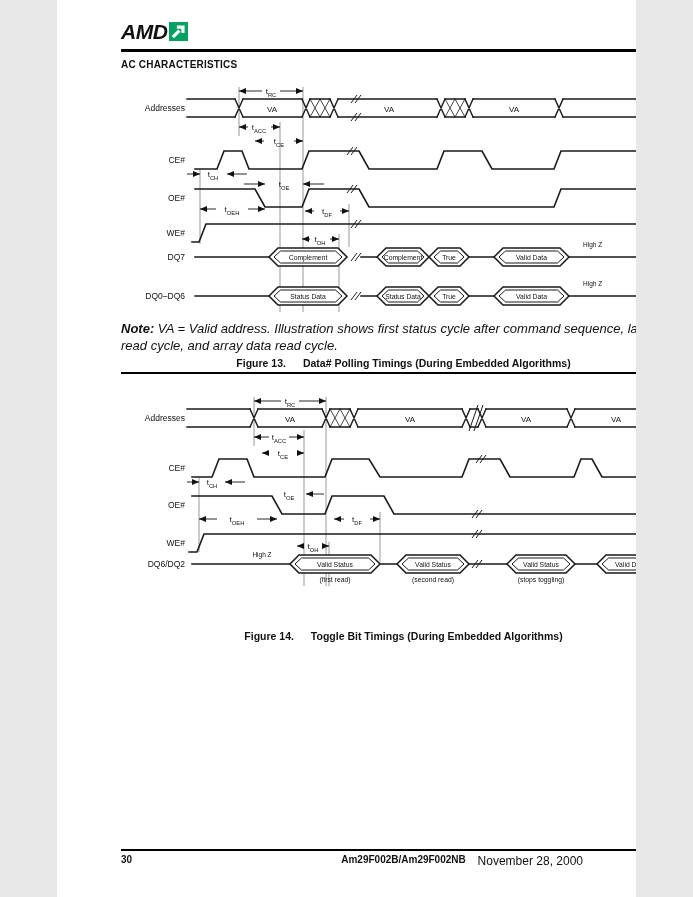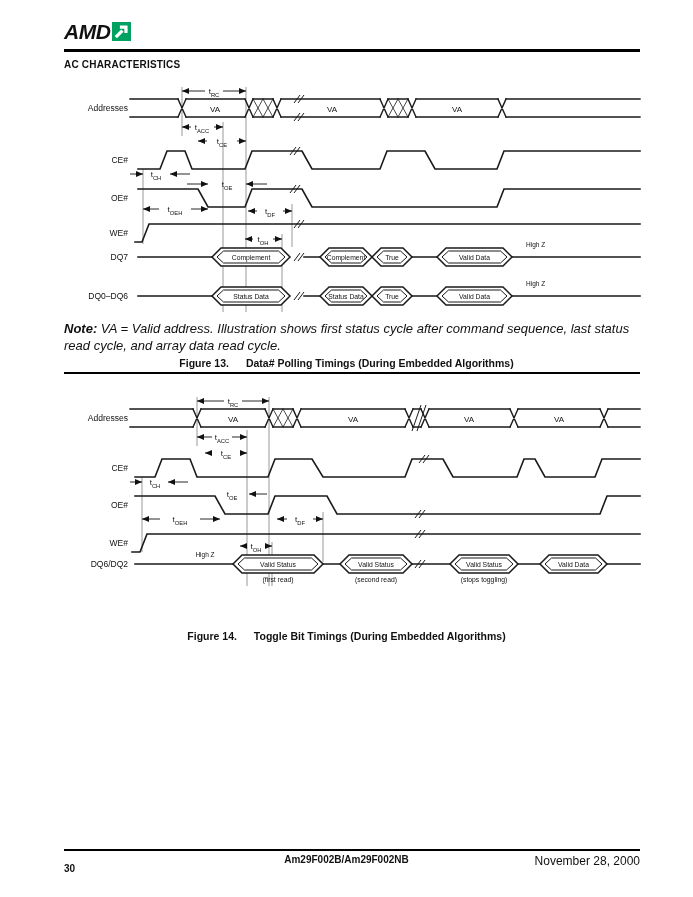--- a/index.html
+++ b/index.html
@@ -1,28 +1,28 @@
 <!DOCTYPE html>
 <html><head>
 <meta charset="utf-8">
 <style>
   html,body{margin:0;padding:0;background:#e8e8e8;}
-  #canvas{position:relative;width:693px;height:897px;background:#ffffff;margin:0 auto;
+  #canvas{position:relative;width:579px;height:897px;background:#ffffff;margin:0 auto;
           font-family:"Liberation Sans",sans-serif;color:#111;overflow:hidden;}
   .logo{position:absolute;left:64px;top:22px;display:flex;align-items:flex-start;gap:2px;}
   .logo-text{font-size:21px;font-weight:bold;font-style:italic;letter-spacing:-0.5px;line-height:20px;}
   .rule-top{position:absolute;left:64px;top:49px;width:576px;height:3px;background:#000;}
   .sec-title{position:absolute;left:64px;top:59px;font-size:10px;font-weight:bold;letter-spacing:0.2px;}
   .note{position:absolute;left:64px;width:578px;font-size:13px;font-style:italic;line-height:1.3;}
   .note b{font-weight:bold;}
   .caption{position:absolute;left:0;width:693px;text-align:center;font-size:10.5px;font-weight:bold;}
   .caption .cap-num{margin-right:14px;}
   .rule-mid{position:absolute;left:64px;top:372px;width:576px;height:2px;background:#000;}
   .rule-foot{position:absolute;left:64px;top:849px;width:576px;height:2px;background:#000;}
-  .foot-left{position:absolute;left:64px;top:854px;font-size:10px;font-weight:bold;margin-top:9px;}
+  .foot-left{position:absolute;left:64px;top:854px;font-size:10px;font-weight:bold;}
   .foot-center{position:absolute;left:0;width:693px;top:854px;text-align:center;font-size:10px;font-weight:bold;}
   .foot-right{position:absolute;right:53px;top:854px;font-size:12px;}
   svg{position:absolute;overflow:visible;}
   svg text{font-family:"Liberation Sans",sans-serif;fill:#111;}
   .wf{fill:none;stroke:#1a1a1a;stroke-width:1.6;stroke-linejoin:miter;stroke-linecap:square;}
   .bus{stroke-width:1.4;}
   .thin{stroke-width:0.8;}
   .guide{fill:none;stroke:#555;stroke-width:0.6;}
   .arr line{stroke:#111;stroke-width:0.9;}
   .brk{fill:none;stroke:#1a1a1a;stroke-width:1;}

